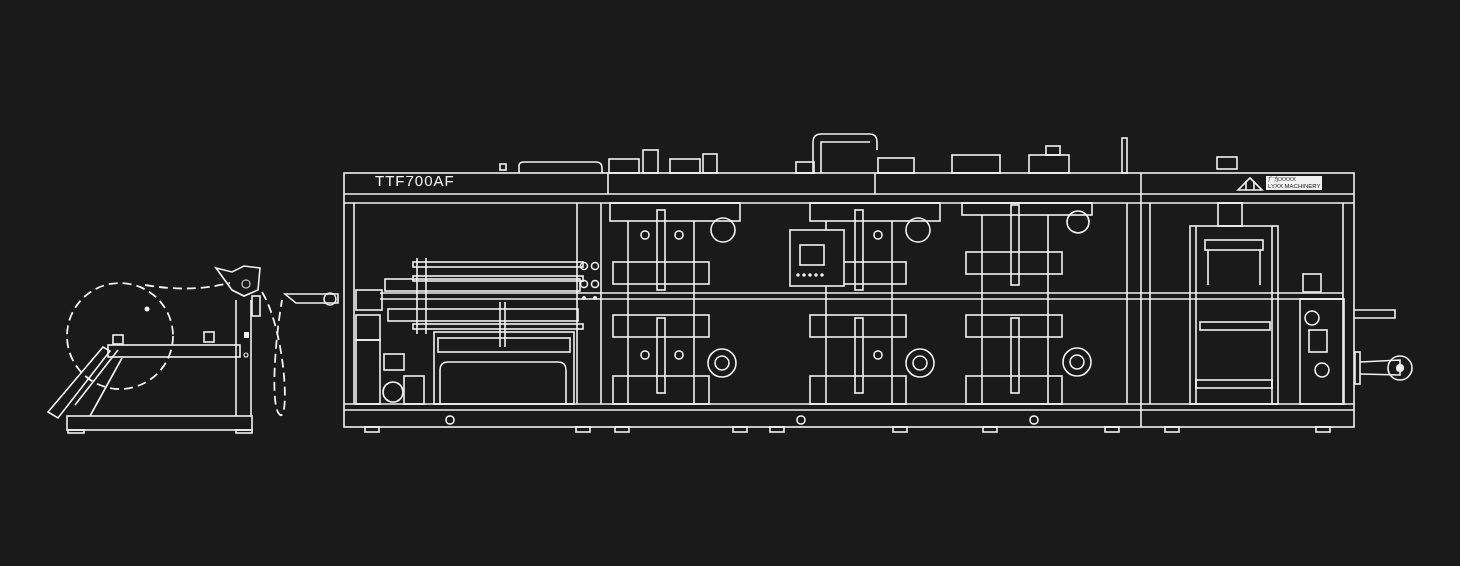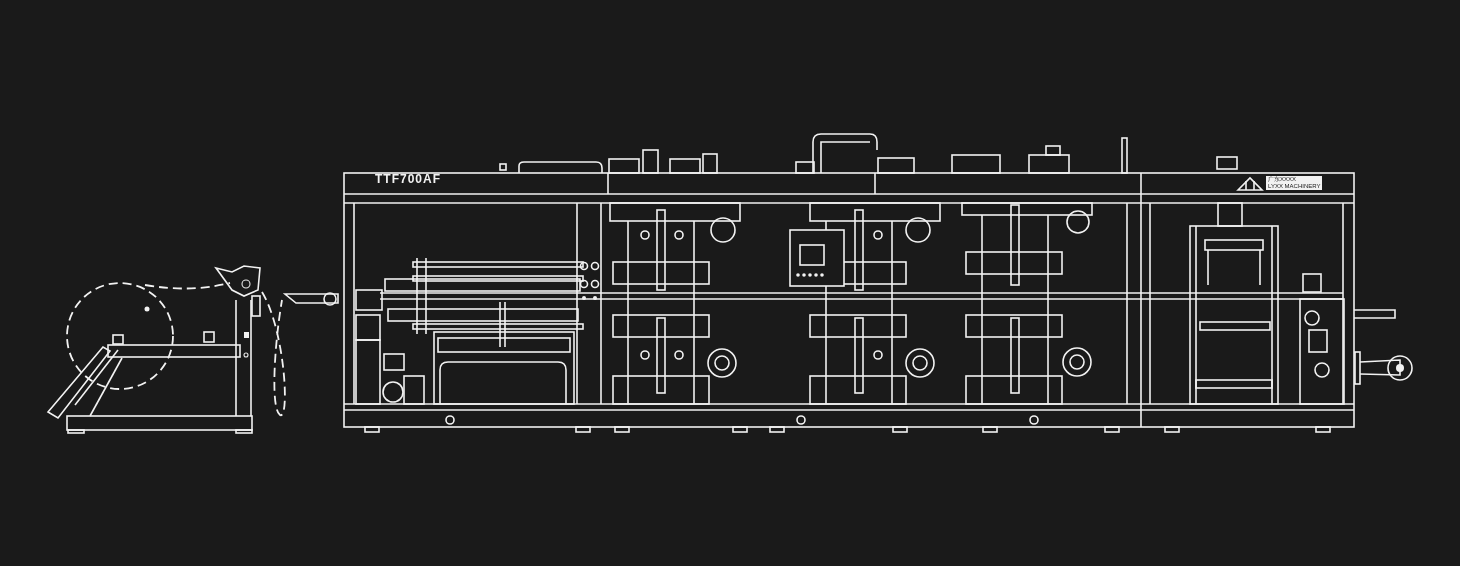--- a/index.html
+++ b/index.html
@@ -3,21 +3,21 @@
 <meta charset="utf-8">
 <style>
   html, body { margin:0; padding:0; background:#1a1a1a; }
   #stage { position:relative; width:1460px; height:566px; background:#1a1a1a; overflow:hidden; }
   svg { position:absolute; left:0; top:0; }
   .ln { fill:none; stroke:#f2f2f2; stroke-width:1.6; }
   .lt { fill:none; stroke:#e8e8e8; stroke-width:1.1; }
   .dash { fill:none; stroke:#f2f2f2; stroke-width:1.8; stroke-dasharray:9 5; }
   .fill { fill:#f2f2f2; }
   .blk { fill:#1a1a1a; stroke:#f2f2f2; stroke-width:1.6; }
-  .model-label { position:absolute; left:375px; top:172px; font-family:"Liberation Sans", sans-serif; font-weight:bold; font-size:12px; color:#f2f2f2; letter-spacing:1px; }
+  .model-label { position:absolute; left:375px; top:172px; font-family:"Liberation Sans", sans-serif; font-weight:normal; font-size:15px; color:#f2f2f2; letter-spacing:1px; }
   .brand-label { position:absolute; left:1266px; top:176px; font-family:"Liberation Sans", sans-serif; font-size:6px; line-height:7px; color:#1a1a1a; background:#f2f2f2; padding:0 2px; }
 </style>
 </head>
 <body>
 
 <div id="stage">
 <svg width="1460" height="566" viewBox="0 0 1460 566">
 
   <g>
     <circle class="dash" cx="120" cy="336" r="53"></circle>

